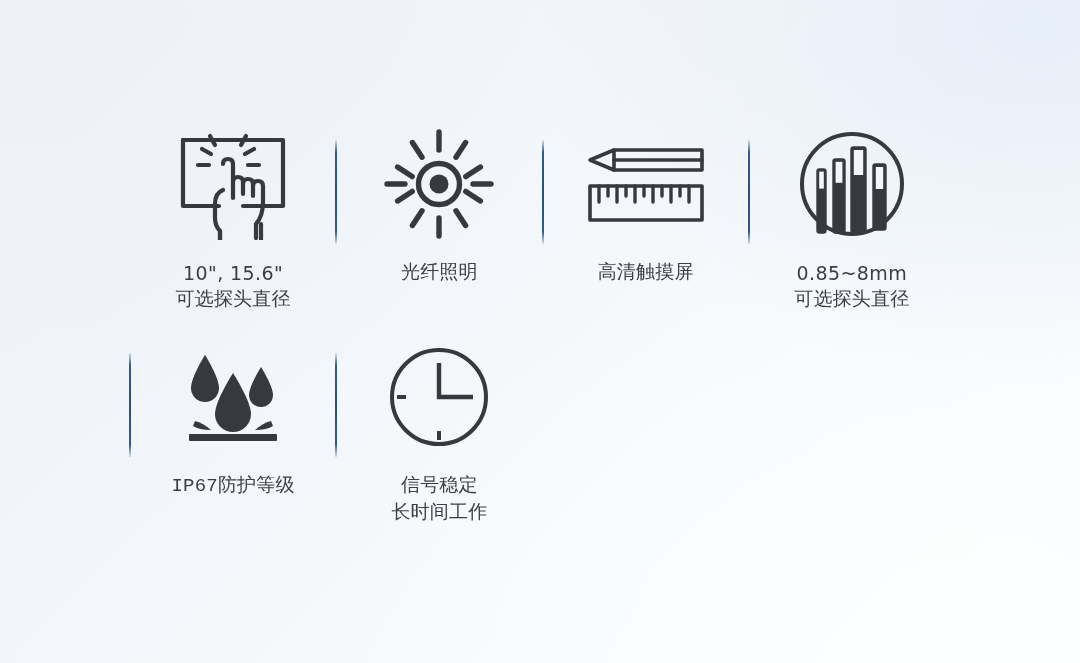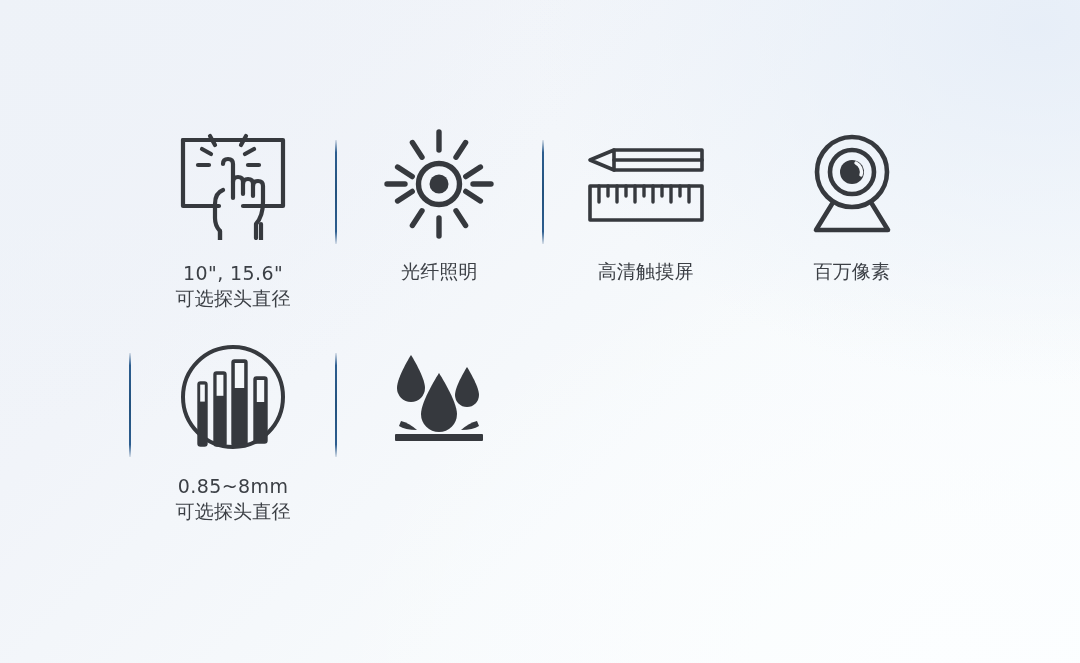--- a/index.html
+++ b/index.html
@@ -172,35 +172,20 @@
         </g>
       </svg>
     </div>
     <div class="labels">
       <span class="l1">高清触摸屏</span>
       <span class="l2"></span>
     </div>
   </div>
 
 
-  <div class="cell">
-    <div class="icon-wrap">
-      <svg width="108" height="104" viewBox="0 0 108 104" fill="none" stroke="#36393e" stroke-width="4.6" stroke-linejoin="round" stroke-linecap="round">
-        <circle cx="54" cy="40" r="35"></circle>
-        <circle cx="54" cy="40" r="22"></circle>
-        <circle cx="54" cy="40" r="12" fill="#36393e" stroke="none"></circle>
-        <path d="M58 31 a10 10 0 0 1 5 12" stroke="#f4f7fa" stroke-width="3.4" fill="none"></path>
-        <path d="M34 72 L18 98 H90 L74 72"></path>
-      </svg>
-    </div>
-    <div class="labels">
-      <span class="l1">百万像素</span>
-      <span class="l2"></span>
-    </div>
-  </div>
 
   <div class="cell sep">
     <div class="icon-wrap">
       <svg width="108" height="108" viewBox="0 0 108 108" fill="none">
         <circle cx="54" cy="54" r="50" stroke="#36393e" stroke-width="4" fill="none"></circle>
         <g stroke="#36393e" stroke-width="3.4" fill="#36393e">
           <rect x="20" y="40" width="7" height="62" rx="1.5"></rect>
           <rect x="21.2" y="41.6" width="4.6" height="17" fill="#f4f7fa" stroke="none"></rect>
 
           <rect x="36" y="30" width="10" height="72" rx="1.5"></rect>
@@ -224,16 +209,34 @@
     <div class="icon-wrap">
       <svg width="116" height="104" viewBox="0 0 116 104" fill="#36393e">
         <path d="M30 10 C30 10 44 32 44 43 a14 14 0 0 1-28 0 C16 32 30 10 30 10 Z"></path>
         <path d="M86 22 C86 22 98 41 98 50 a12 12 0 0 1-24 0 C74 41 86 22 86 22 Z"></path>
         <path d="M58 28 C58 28 76 56 76 69 a18 18 0 0 1-36 0 C40 56 58 28 58 28 Z"></path>
         <path d="M20 76 q8 2 16 9 q-12 0-18-4 Z"></path>
         <path d="M96 76 q-8 2-16 9 q12 0 18-4 Z"></path>
         <rect x="14" y="89" width="88" height="7" rx="1"></rect>
       </svg>
     </div>
-  </div>
-
+    <div class="labels">
+      <span class="l1">IP67防护等级</span>
+      <span class="l2"></span>
+    </div>
+  </div>
+
+  <div class="cell sep">
+    <div class="icon-wrap">
+      <svg width="104" height="104" viewBox="0 0 104 104" fill="none" stroke="#36393e" stroke-width="4" stroke-linecap="butt">
+        <circle cx="52" cy="52" r="47"></circle>
+        <path d="M52 18 V52 H86" stroke-width="4.4"></path>
+        <line x1="10" y1="52" x2="19" y2="52"></line>
+        <line x1="52" y1="86" x2="52" y2="95"></line>
+      </svg>
+    </div>
+    <div class="labels">
+      <span class="l1">信号稳定</span>
+      <span class="l2">长时间工作</span>
+    </div>
+  </div>
 
 </div>
 
 </body></html>

